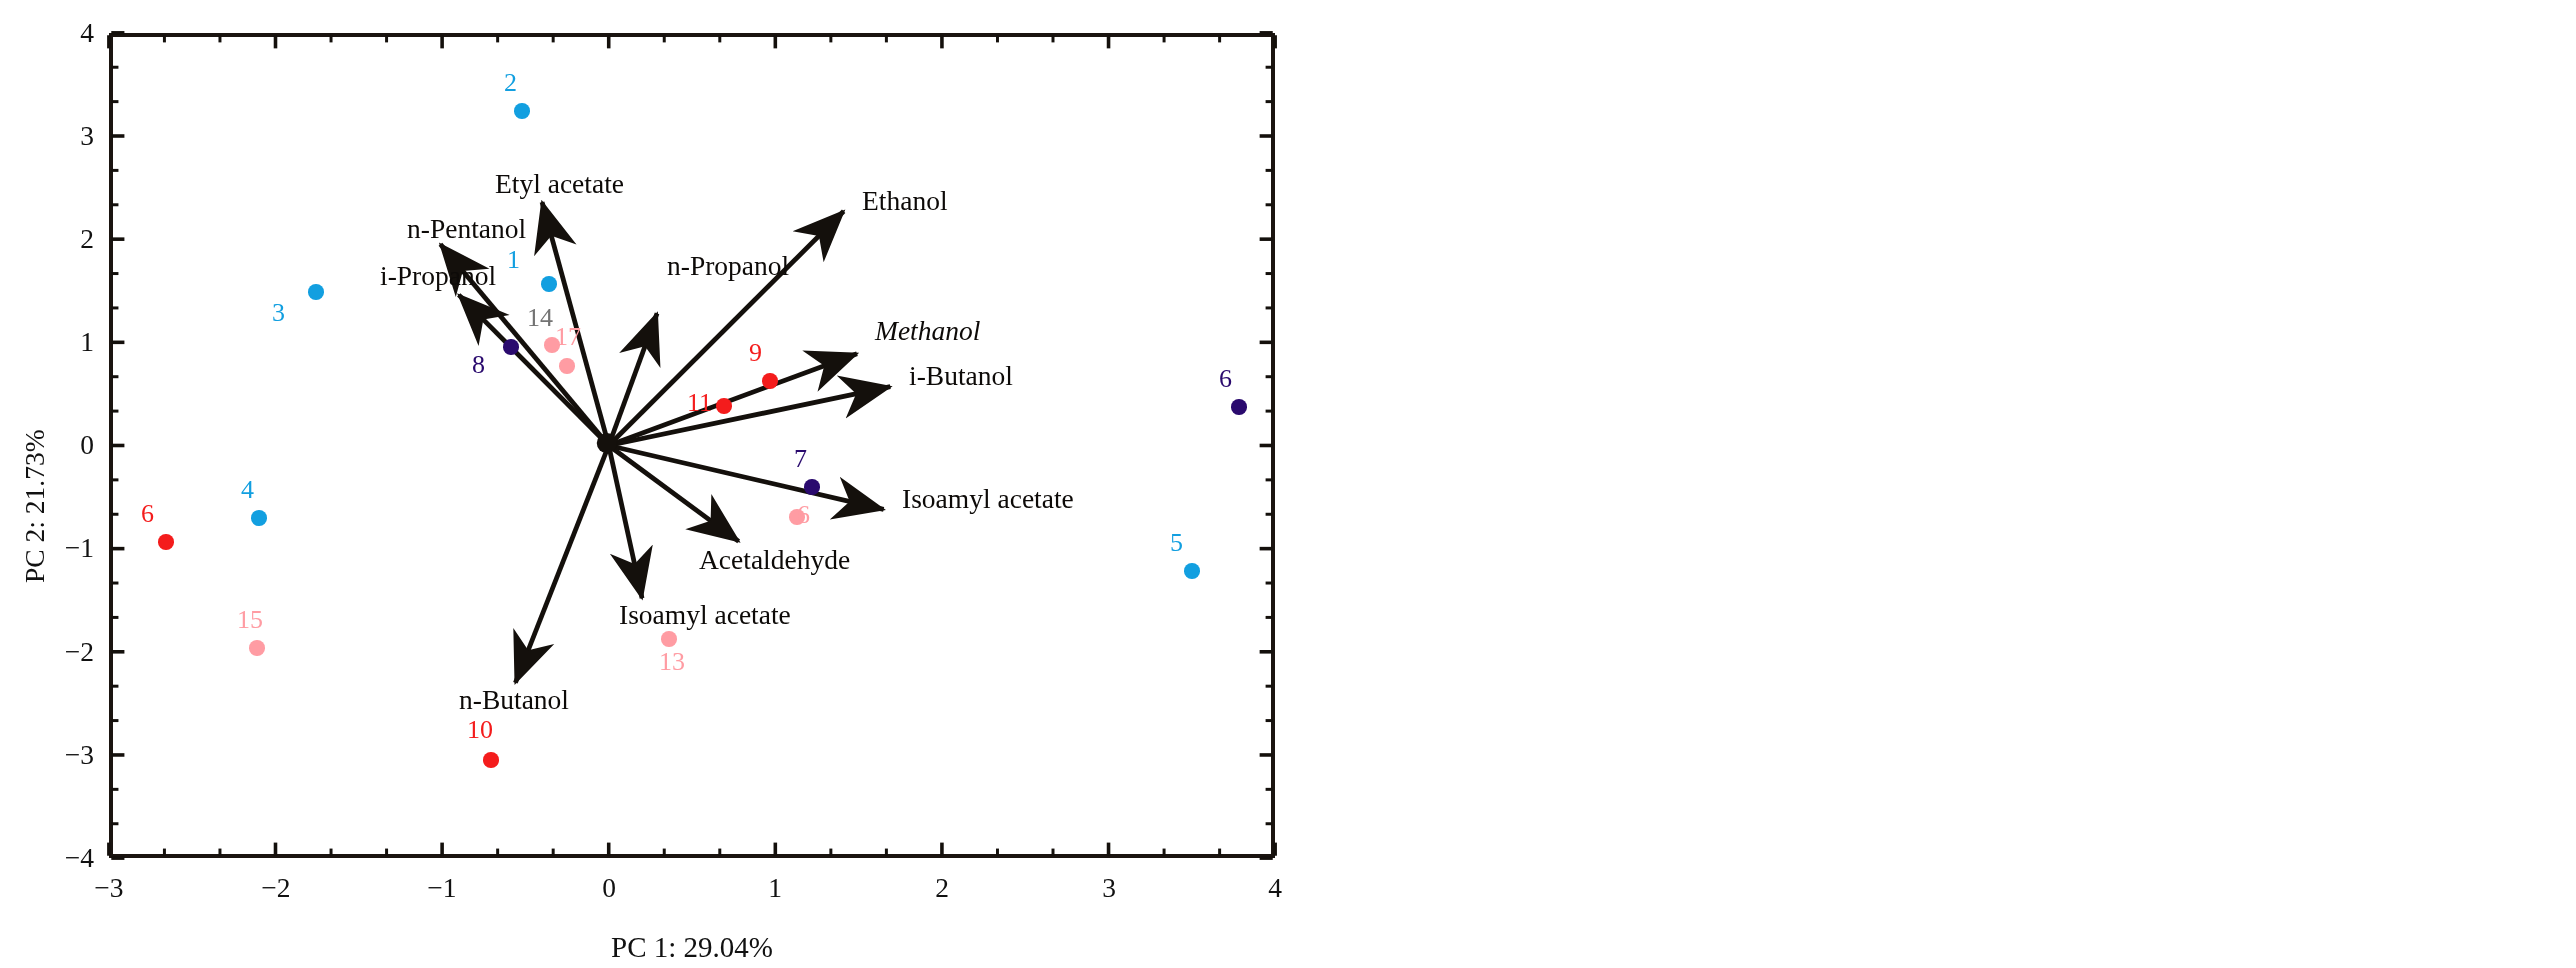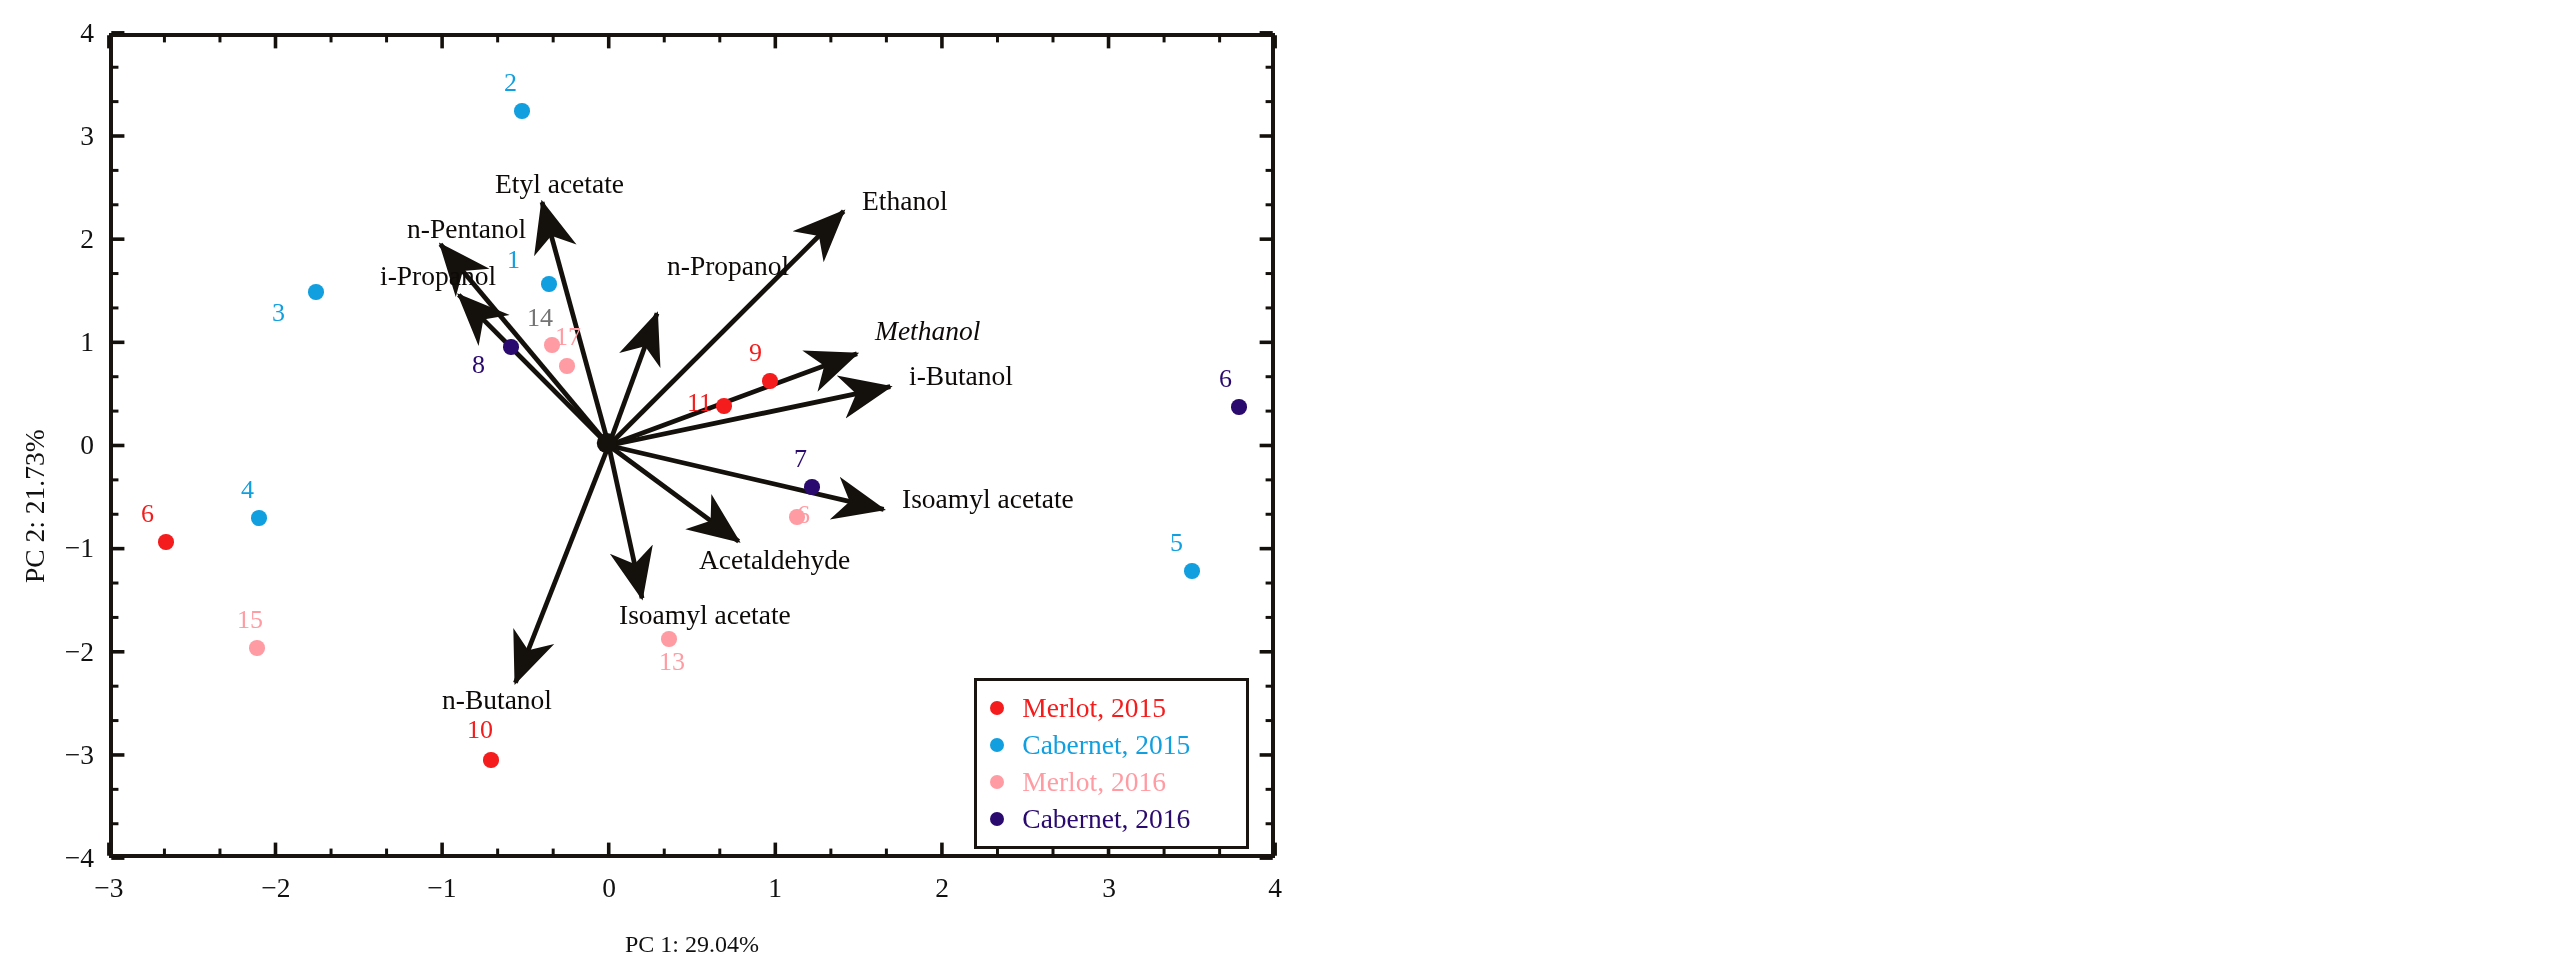--- a/index.html
+++ b/index.html
@@ -4,21 +4,21 @@
 <style>
   html,body{margin:0;padding:0;background:#fff;}
   #root{position:relative;width:2576px;height:968px;background:#fff;
         font-family:"Liberation Serif","DejaVu Serif",serif;overflow:hidden;}
   #plot{position:absolute;left:0;top:0;width:1350px;height:968px;}
   .frame{position:absolute;left:109px;top:33px;width:1166px;height:825px;
          border:4.2px solid #1a1410;box-sizing:border-box;background:#fff;}
   svg.layer{position:absolute;left:0;top:0;width:1350px;height:968px;overflow:visible;pointer-events:none;}
   .ytick-label{position:absolute;text-align:right;width:54px;font-size:27.5px;color:#111;line-height:1;}
   .xtick-label{position:absolute;text-align:center;width:72px;font-size:27.5px;color:#111;line-height:1;}
-  .axis-title-x{position:absolute;font-size:24px;color:#111;text-align:center;}
+  .axis-title-x{position:absolute;font-size:29px;color:#111;text-align:center;}
   .axis-title-y{position:absolute;font-size:27.5px;color:#111;
        transform-origin:0 0;transform:rotate(-90deg);white-space:nowrap;}
   .vec-label{position:absolute;font-size:27.5px;color:#0d0a08;white-space:nowrap;line-height:1;}
   .pt{position:absolute;width:15.5px;height:15.5px;border-radius:50%;}
   .pt-label{position:absolute;font-size:26px;line-height:1;white-space:nowrap;}
   .legend{position:absolute;border:3.6px solid #1a1410;background:#fff;
           box-sizing:border-box;padding:8.4px 15.5px 8.4px 13px;}
   .legend-row{display:flex;align-items:center;height:37px;}
   .legend-dot{width:14.3px;height:14.3px;border-radius:50%;margin-right:18px;flex:0 0 auto;}
   .legend-text{font-size:27.5px;line-height:1;white-space:nowrap;}
@@ -178,21 +178,21 @@
         <div class="vec-label" style="left: 862px; top: 187px;">Ethanol</div>
         <div class="vec-label" style="left: 495px; top: 170px;">Etyl acetate</div>
         <div class="vec-label" style="left: 390px; top: 215px; margin-left: 17px;">n-Pentanol</div>
         <div class="vec-label" style="left: 380px; top: 262px;">i-Propanol</div>
         <div class="vec-label" style="left: 654px; top: 252px; margin-left: 13px;">n-Propanol</div>
         <div class="vec-label" style="left: 875px; top: 317px; font-style: italic;">Methanol</div>
         <div class="vec-label" style="left: 909px; top: 362px;">i-Butanol</div>
         <div class="vec-label" style="left: 902px; top: 485px;">Isoamyl acetate</div>
         <div class="vec-label" style="left: 699px; top: 546px;">Acetaldehyde</div>
         <div class="vec-label" style="left: 619px; top: 601px;">Isoamyl acetate</div>
-        <div class="vec-label" style="left: 442px; top: 686px;">n-Butanol</div>
+        <div class="vec-label" style="left: 459px; top: 686px;">n-Butanol</div>
       </div>
     <div id="points-layer">
         <div class="pt" style="background: rgb(18, 159, 224); left: 541px; top: 276px;"></div>
         <div class="pt-label" style="color: rgb(18, 159, 224); left: 507px; top: 247px;">1</div>
         <div class="pt" style="background: rgb(18, 159, 224); left: 514px; top: 103px;"></div>
         <div class="pt-label" style="color: rgb(18, 159, 224); left: 504px; top: 70px;">2</div>
         <div class="pt" style="background: rgb(18, 159, 224); left: 308px; top: 284px;"></div>
         <div class="pt-label" style="color: rgb(18, 159, 224); left: 272px; top: 300px;">3</div>
         <div class="pt" style="background: rgb(18, 159, 224); left: 251px; top: 510px;"></div>
         <div class="pt-label" style="color: rgb(18, 159, 224); left: 241px; top: 477px;">4</div>
@@ -217,33 +217,15 @@
         <div class="pt" style="background: rgb(255, 156, 163); left: 544px; top: 337px;"></div>
         <div class="pt-label" style="color: #737373; left: 527px; top: 305px;">14</div>
         <div class="pt" style="background: rgb(255, 156, 163); left: 249px; top: 640px;"></div>
         <div class="pt-label" style="color: rgb(255, 156, 163); left: 237px; top: 607px;">15</div>
         <div class="pt" style="background: rgb(255, 156, 163); left: 789px; top: 509px;"></div>
         <div class="pt-label" style="color: rgb(255, 156, 163); left: 797px; top: 502px;">6</div>
         <div class="pt" style="background: rgb(255, 156, 163); left: 559px; top: 358px;"></div>
         <div class="pt-label" style="color: rgb(255, 156, 163); left: 555px; top: 324px;">17</div>
       </div>
 
-    <div class="legend" id="legend" style="left: 974px; top: 678px; width: 275px;">
-        <div class="legend-row">
-          <span class="legend-dot" style="background: rgb(244, 28, 28);"></span>
-          <span class="legend-text" style="color: rgb(244, 28, 28);">Merlot, 2015</span>
-        </div>
-        <div class="legend-row">
-          <span class="legend-dot" style="background: rgb(18, 159, 224);"></span>
-          <span class="legend-text" style="color: rgb(18, 159, 224);">Cabernet, 2015</span>
-        </div>
-        <div class="legend-row">
-          <span class="legend-dot" style="background: rgb(255, 156, 163);"></span>
-          <span class="legend-text" style="color: rgb(255, 156, 163);">Merlot, 2016</span>
-        </div>
-        <div class="legend-row">
-          <span class="legend-dot" style="background: rgb(42, 10, 110);"></span>
-          <span class="legend-text" style="color: rgb(42, 10, 110);">Cabernet, 2016</span>
-        </div>
-      </div>
   </div>
 </div>
 
 
 </body></html>

